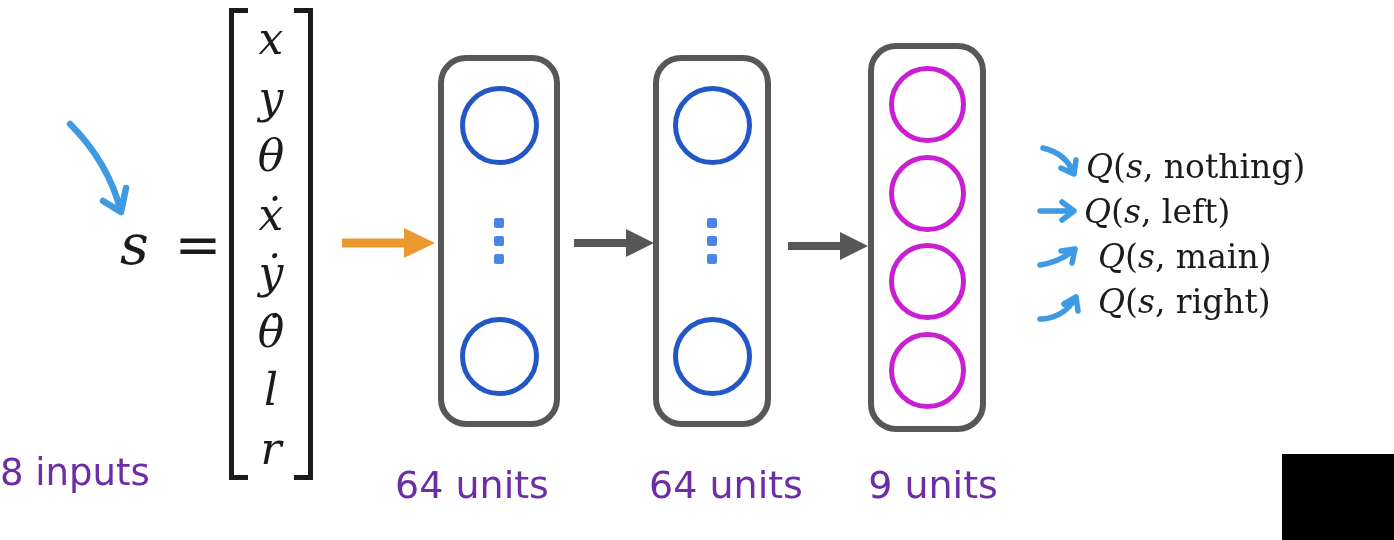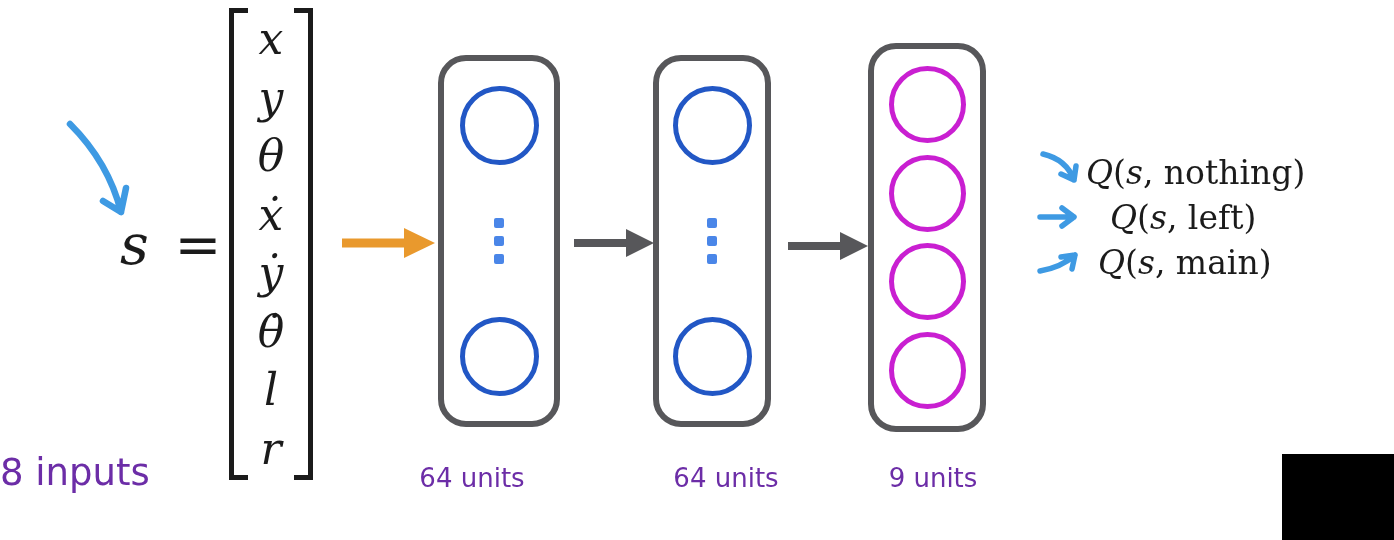--- a/index.html
+++ b/index.html
@@ -33,24 +33,24 @@
   .layer-box.output-layer{justify-content:space-evenly;padding:6px 0;}
   .neuron{box-sizing:border-box;border-radius:50%;background:#fff;}
   .neuron.hidden{width:79px;height:79px;border:5.5px solid var(--blue);}
   .neuron.output{width:77px;height:77px;border:5.5px solid var(--magenta);}
   .ellipsis{display:flex;flex-direction:column;gap:8px;align-items:center;}
   .ellipsis .sq{width:10px;height:10px;border-radius:2px;background:var(--lblue);}
   
   svg{position:absolute;overflow:visible;}
   
   .units-label{position:absolute;top:463px;width:220px;text-align:center;
-    font-size:26px;color:var(--purple);}
+    font-size:38px;color:var(--purple);}
   #inputs-label{left:0;top:451px;font-size:37px;color:var(--purple);}
   
-  #q-rows{left:1036px;top:150px;display:flex;flex-direction:column;}
+  #q-rows{left:1036px;top:144px;display:flex;flex-direction:column;}
   .q-row{height:45px;display:flex;align-items:center;}
   .q-row svg{position:static;flex:0 0 auto;}
   .q-label{font-family:"DejaVu Serif","Liberation Serif",serif;font-size:33px;
     color:var(--ink);white-space:nowrap;line-height:1;}
   .q-label .var{font-style:italic;}
   
   #black-box{left:1282px;top:454px;width:112px;height:86px;background:#000;}
 </style>
 </head>
 <body>
@@ -124,27 +124,33 @@
       <div class="q-row">
         <svg width="48" height="45" viewBox="0 0 48 45">
           <path d="M7,4 C20,7 32,14 38,30 M38,30 L40,16 M38,30 L25,24" fill="none" stroke="#3e9ae3" stroke-width="5.5" stroke-linecap="round" stroke-linejoin="round"></path>
         </svg>
         <span class="q-label" style="margin-left: 2px;"><span class="var">Q</span><span>(</span><span class="var">s</span><span>, </span><span>nothing</span><span>)</span></span>
       </div>
       <div class="q-row">
         <svg width="48" height="45" viewBox="0 0 48 45">
           <path d="M4,22 L36,22 M38,22 L26,13 M38,22 L26,31" fill="none" stroke="#3e9ae3" stroke-width="5.5" stroke-linecap="round" stroke-linejoin="round"></path>
         </svg>
-        <span class="q-label" style="margin-left: 26px;"><span class="var">Q</span><span>(</span><span class="var">s</span><span>, </span><span>left</span><span>)</span></span>
+        <span class="q-label" style=""><span class="var">Q</span><span>(</span><span class="var">s</span><span>, </span><span>left</span><span>)</span></span>
       </div>
       <div class="q-row">
         <svg width="48" height="45" viewBox="0 0 48 45">
           <path d="M4,31 C16,29 28,25 39,15 M39,15 L25,17 M39,15 L36,29" fill="none" stroke="#3e9ae3" stroke-width="5.5" stroke-linecap="round" stroke-linejoin="round"></path>
         </svg>
         <span class="q-label" style="margin-left: 14px;"><span class="var">Q</span><span>(</span><span class="var">s</span><span>, </span><span>main</span><span>)</span></span>
+      </div>
+      <div class="q-row">
+        <svg width="48" height="45" viewBox="0 0 48 45">
+          <path d="M4,40 C18,40 32,33 40,18 M40,18 L28,25 M40,18 L42,32" fill="none" stroke="#3e9ae3" stroke-width="5.5" stroke-linecap="round" stroke-linejoin="round"></path>
+        </svg>
+        <span class="q-label" style="margin-left: 14px;"><span class="var">Q</span><span>(</span><span class="var">s</span><span>, </span><span>right</span><span>)</span></span>
       </div>
     </div>
 
   <div class="abs" id="inputs-label">8 inputs</div>
   <div class="units-label" style="left:362px">64 units</div>
   <div class="units-label" style="left:616px">64 units</div>
   <div class="units-label" style="left:823px">9 units</div>
 
   <div class="abs" id="black-box"></div>
 </div>

